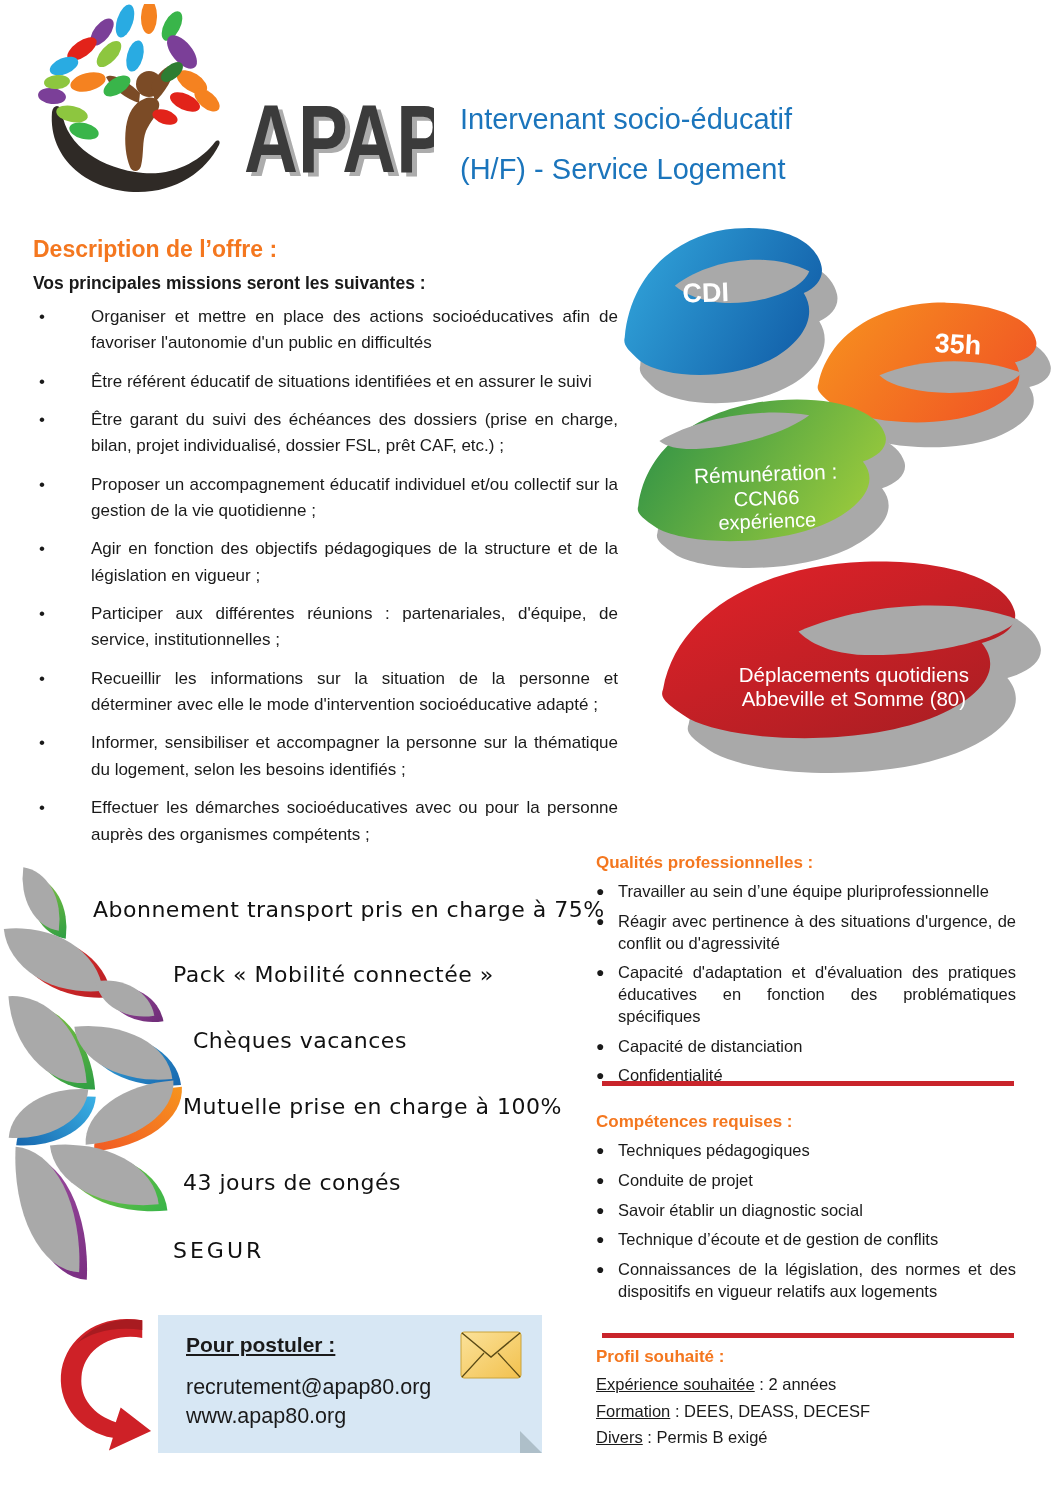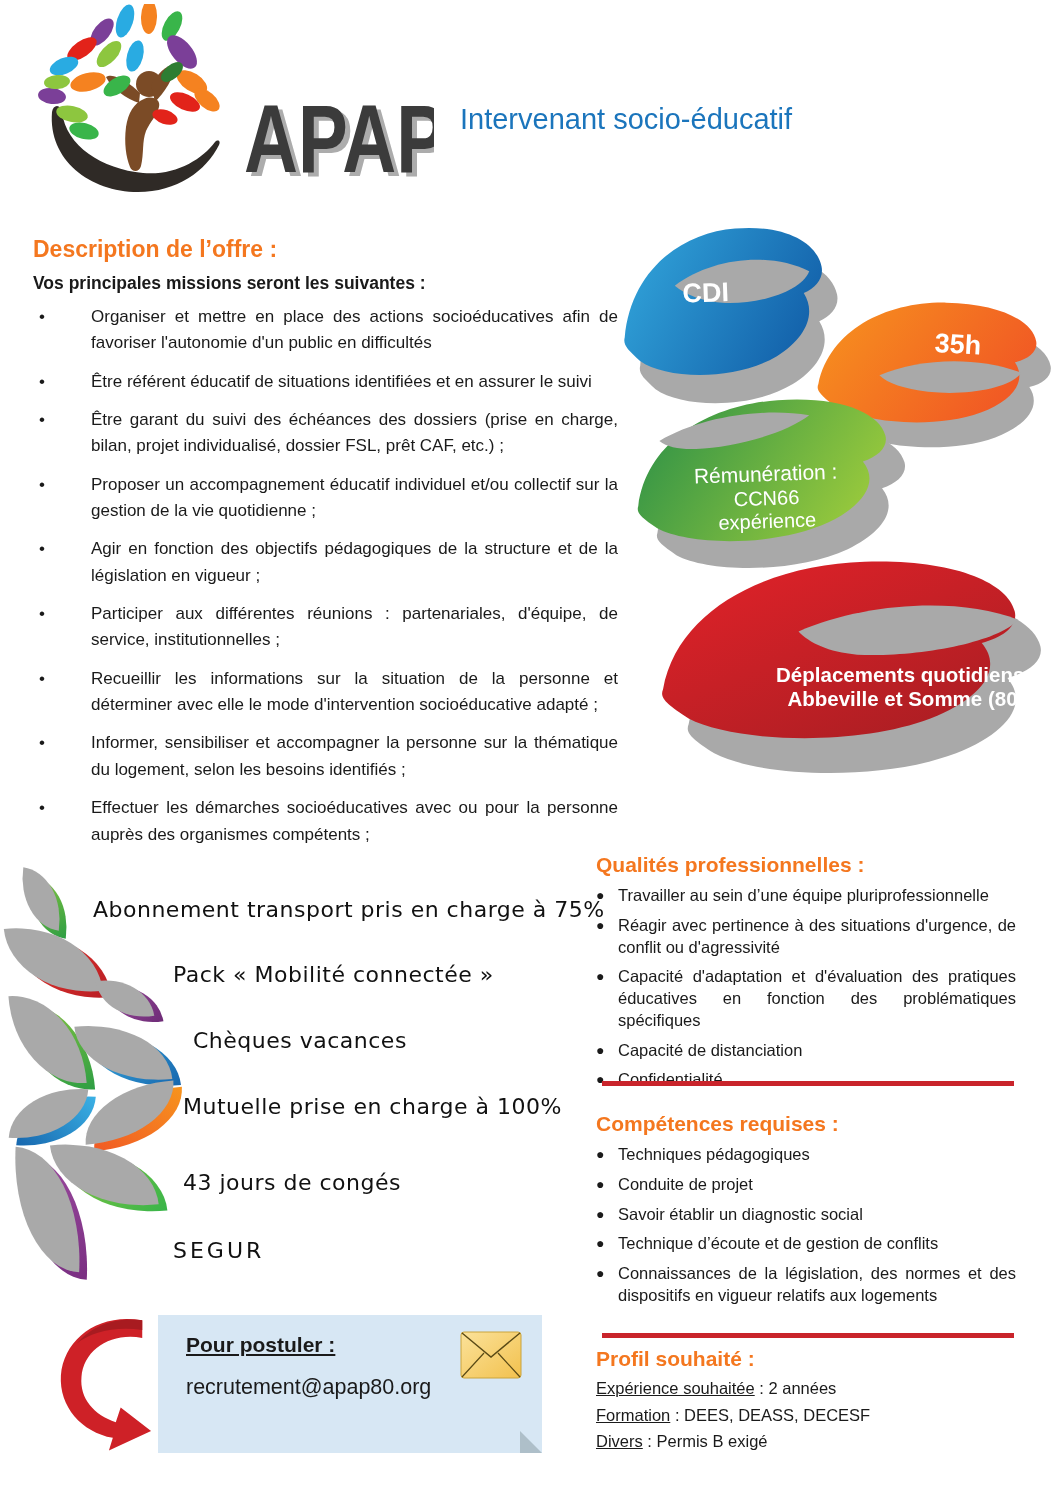--- a/index.html
+++ b/index.html
@@ -27,24 +27,24 @@
   .badge-text{position:absolute;display:flex;flex-direction:column;align-items:center;
     justify-content:center;color:#fff;font-weight:bold;text-align:center;line-height:1.15;}
   .badge-cdi{left:618px;top:224px;width:222px;height:196px;transform:rotate(-2deg);}
   .badge-cdi .badge-text{left:10%;top:12%;right:30%;bottom:42%;font-size:27px;}
   .badge-35h{left:812px;top:298px;width:240px;height:164px;transform:rotate(3deg);}
   .badge-35h .badge-text{left:34%;top:4%;right:14%;bottom:48%;font-size:27px;}
   .badge-remu{left:630px;top:396px;width:278px;height:188px;transform:rotate(-2deg);}
   .badge-remu .badge-text{left:8%;top:24%;right:10%;bottom:16%;font-size:20px;font-weight:normal;}
   .badge-remu .badge-text .l1{font-size:21px;}
   .badge-depl{left:652px;top:556px;width:392px;height:238px;}
-  .badge-depl .badge-text{left:8%;top:36%;right:5%;bottom:26%;font-size:20.5px;font-weight:bold;align-items:flex-end;}
+  .badge-depl .badge-text{left:8%;top:36%;right:5%;bottom:26%;font-size:20.5px;font-weight:normal;}
   
   .r-sec{position:absolute;left:596px;width:420px;}
-  .r-head{color:#f4771f;font-weight:bold;font-size:21px;margin:0 0 8px 0;}
+  .r-head{color:#f4771f;font-weight:bold;font-size:17px;margin:0 0 8px 0;}
   .r-item{display:flex;font-size:16.5px;line-height:1.32;margin-bottom:8px;}
   .r-item .blt{flex:0 0 22px;font-size:14px;padding-top:1px;}
   .r-item .mtx{flex:1;text-align:justify;}
   .red-bar{position:absolute;left:602px;width:412px;height:5px;background:#c9242b;}
   .p-row{font-size:16.5px;line-height:1.62;}
   .p-row .lbl{text-decoration:underline;}
   .p-row.indent{padding-left:108px;}
   
   .benefit{position:absolute;font-family:"DejaVu Sans",sans-serif;
     font-size:22px;letter-spacing:0.5px;color:#111;white-space:nowrap;text-align:right;}
@@ -105,20 +105,21 @@
         <ellipse cx="35" cy="78" rx="13" ry="7" fill="#8dc63f" transform="rotate(-5 35 78)"></ellipse>
       </g>
 
       <text x="227" y="172" font-size="96" font-weight="bold" fill="#acacac" textLength="202" lengthAdjust="spacingAndGlyphs">APAP</text>
       <text x="222" y="168" font-size="96" font-weight="bold" fill="#3b3b3b" textLength="202" lengthAdjust="spacingAndGlyphs">APAP</text>
     </svg>
   </div>
 
   <div class="job-title">
     <div>Intervenant socio-éducatif</div>
+    <div>(H/F) - Service Logement</div>
   </div>
 
   <div class="left-col">
     <h2 class="h-orange">Description de l’offre :</h2>
     <div class="missions-head">Vos principales missions seront les suivantes :</div>
 
     <div class="mission">
       <span class="blt">•</span>
       <span class="mtx">Organiser et mettre en place des actions socioéducatives afin de favoriser l'autonomie d'un public en difficultés</span>
       </div>
@@ -297,20 +298,21 @@
   </div>
 
   <svg class="red-arrow" viewBox="0 0 100 142">
     <path fill="#ce2127" d="M88,8 C42,0 8,28 5,64 C3,96 26,122 58,128 L54,141 L97,121 L66,97 L61,112 C39,105 24,88 26,66 C28,38 56,20 88,26 Z"></path>
     <path fill="#a81b20" d="M88,8 C60,4 36,14 21,32 C36,20 60,14 88,18 Z"></path>
   </svg>
 
   <div class="apply-box">
     <div class="apply-head">Pour postuler :</div>
     <div class="apply-line">recrutement@apap80.org</div>
+    <div class="apply-line">www.apap80.org</div>
     <svg class="envelope" viewBox="0 0 62 48">
       <defs>
           <linearGradient id="gGold" x1="0" y1="0" x2="1" y2="1">
         <stop offset="0" stop-color="#fbe29a"></stop>
             <stop offset="1" stop-color="#f2c14e"></stop>
           </linearGradient>
         </defs>
       <rect x="1" y="1" width="60" height="46" rx="3" fill="url(#gGold)" stroke="#caa43c"></rect>
       <path d="M2,2 L31,26 L60,2" fill="none" stroke="#5a4a16" stroke-width="1.4"></path>
       <path d="M2,46 L24,22 M60,46 L38,22" fill="none" stroke="#5a4a16" stroke-width="1.2"></path>

